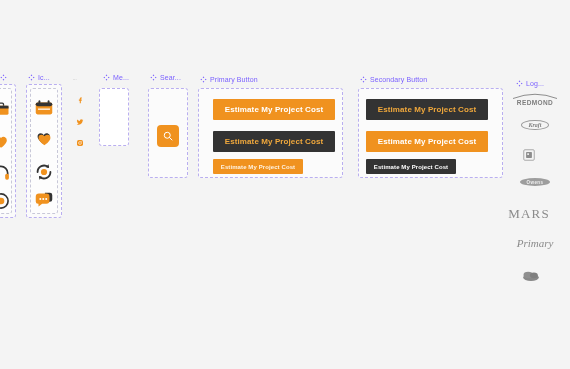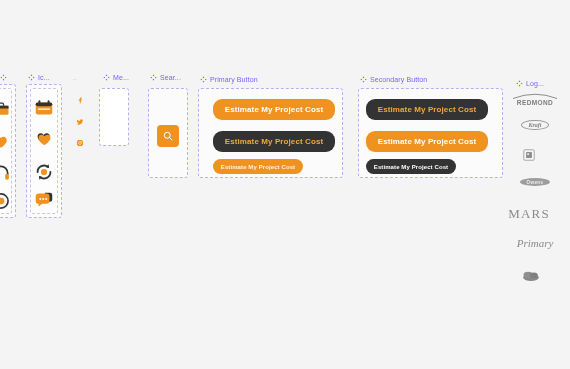--- a/index.html
+++ b/index.html
@@ -39,21 +39,21 @@
     background: #fdfdfd;
     border: 1px dashed #c8c8d8;
   }
   .frame.plain { background: #ffffff; }
 
   
   .btn {
     display: flex;
     align-items: center;
     justify-content: center;
-    border-radius: 9px;
+    border-radius: 1px;
     font-weight: bold;
     white-space: nowrap;
     letter-spacing: .1px;
     line-height: 1;
     text-align: center;
   }
   .btn-orange { background: #f0921f; color: #ffffff; }
   .btn-dark   { background: #333333; color: #f0a83c; }
   .btn-lg { width: 122px; height: 21px; font-size: 8px; }
   .btn-sm { width: 90px; height: 15px; font-size: 6px; }

